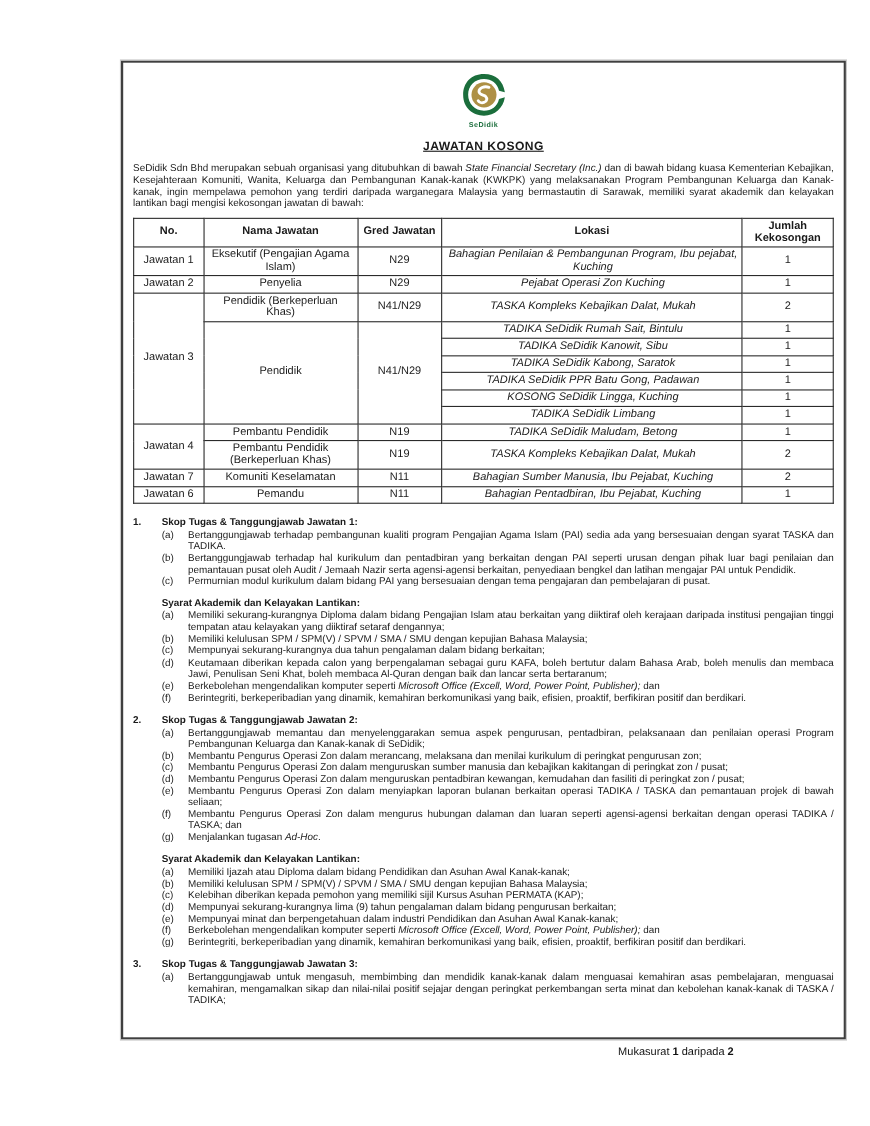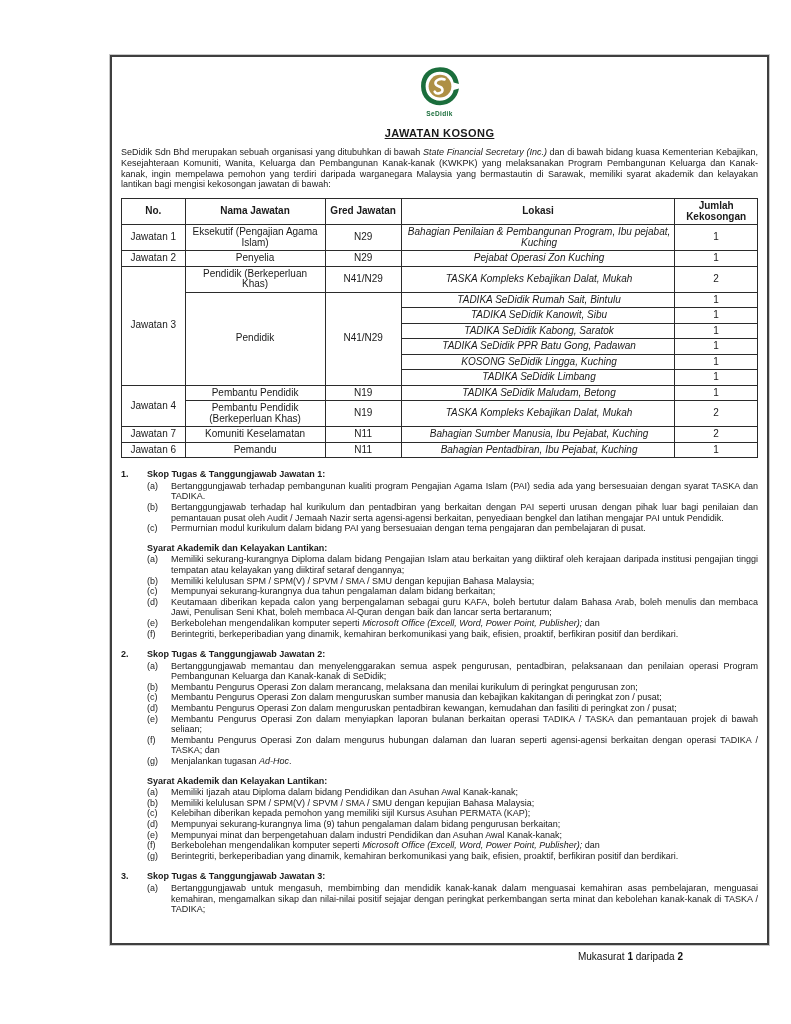--- a/index.html
+++ b/index.html
@@ -36,21 +36,21 @@
   .sections{margin-top:11px;font-size:9px;line-height:10.6px;}
   .section{margin-bottom:10px;}
   .sec-head{display:flex;font-weight:bold;margin-bottom:1px;}
   .sec-num{flex:0 0 26px;}
   .items{padding-left:26px;}
   .item{display:flex;}
   .item .lbl{flex:0 0 24px;}
   .item .txt{flex:1;text-align:justify;}
   .sub-head{font-weight:bold;margin:9px 0 1px 26px;}
   .doc-footer{
-    position:absolute;right:108px;top:951px;font-size:10px;color:#111;
+    position:absolute;right:124px;top:951px;font-size:10px;color:#111;
   }
   .doc-footer b{font-weight:bold;}
 </style>
 </head>
 <body>
 
 <div class="page">
   <div class="sheet">
 
     <div class="doc-header">

